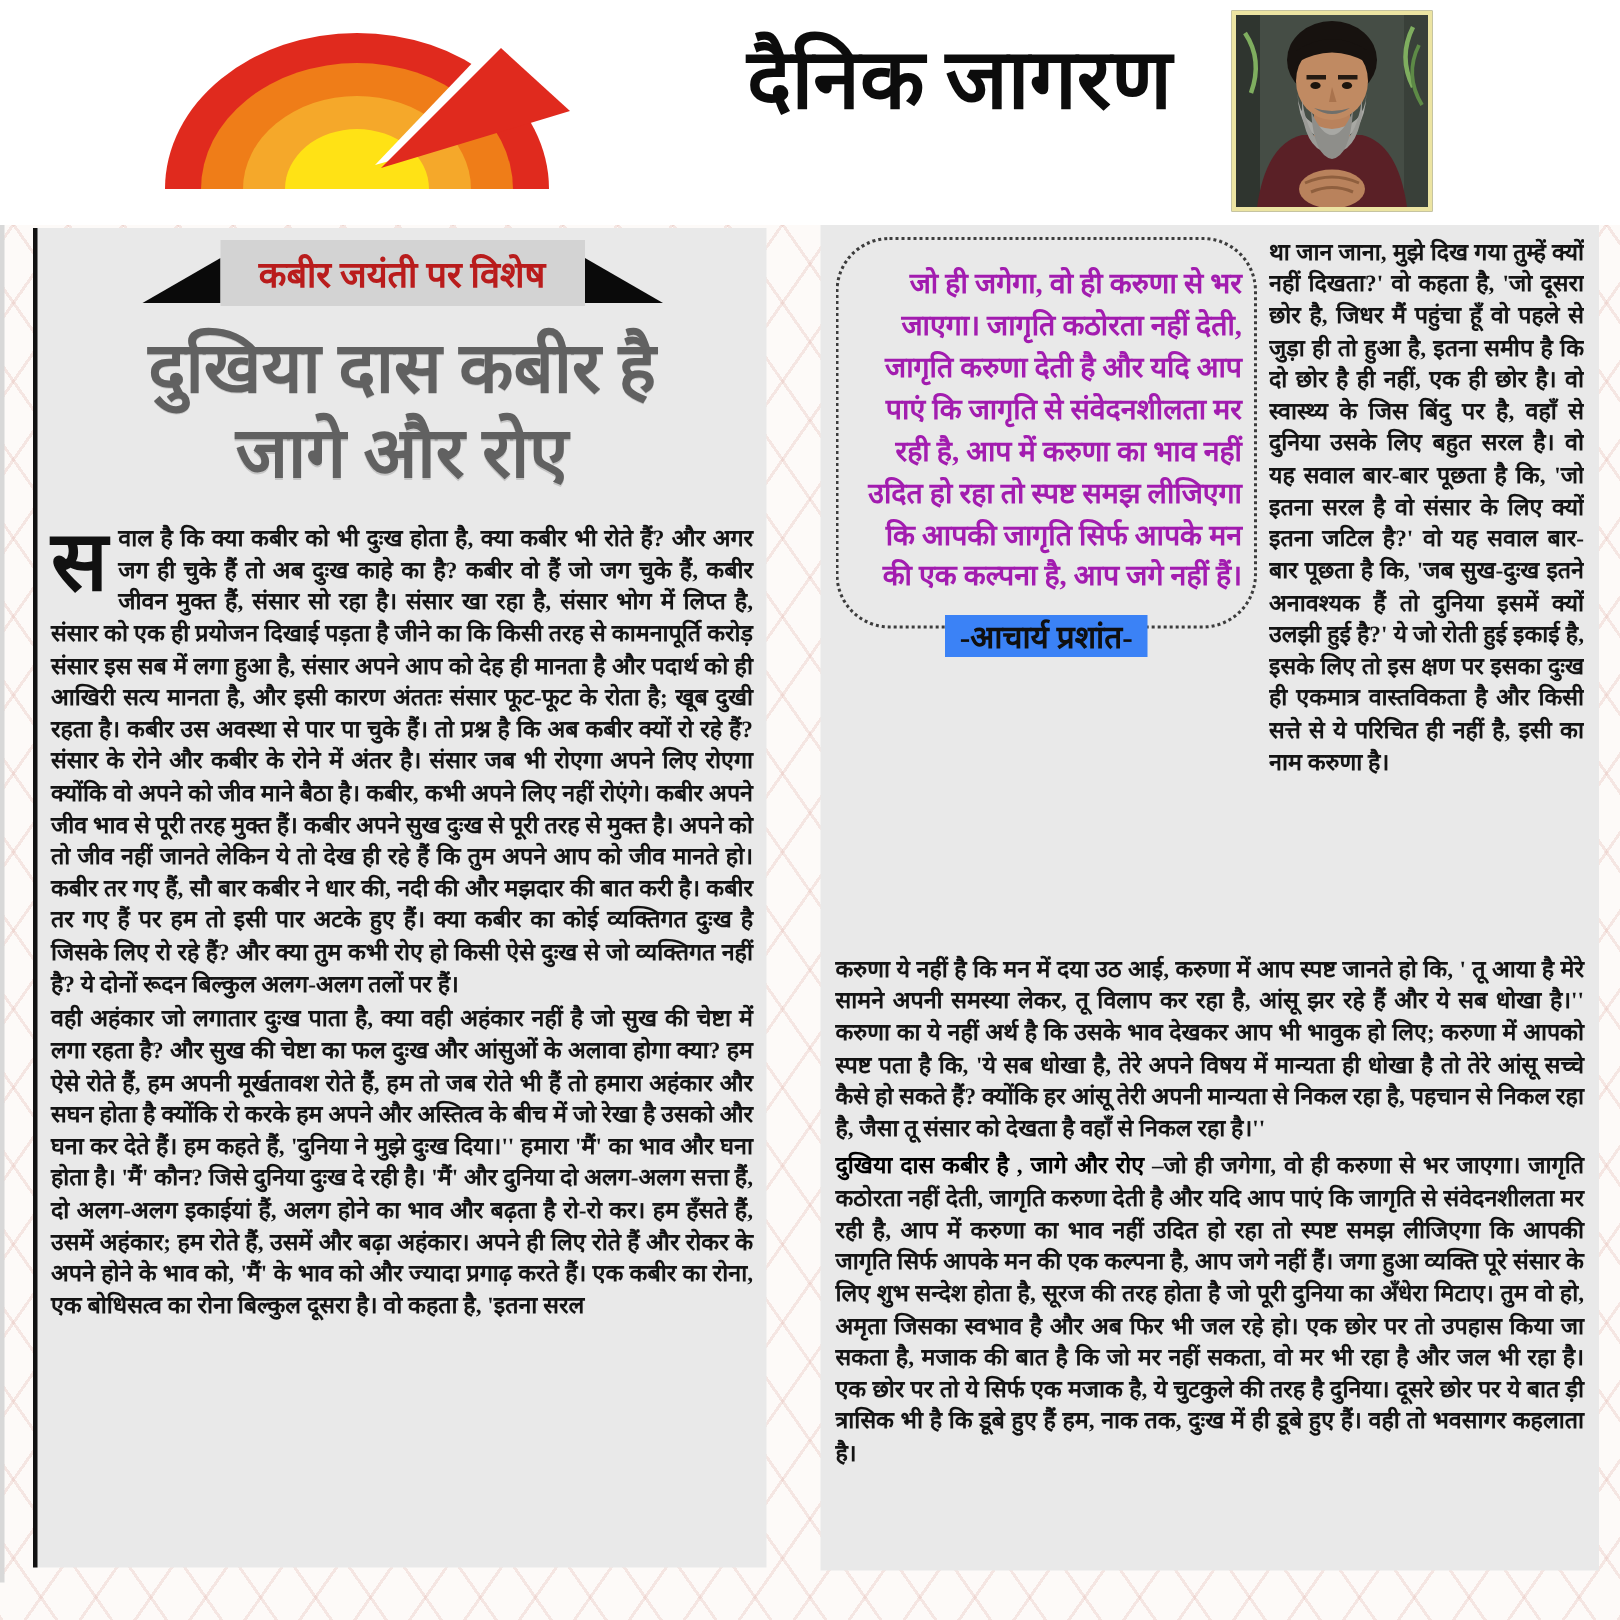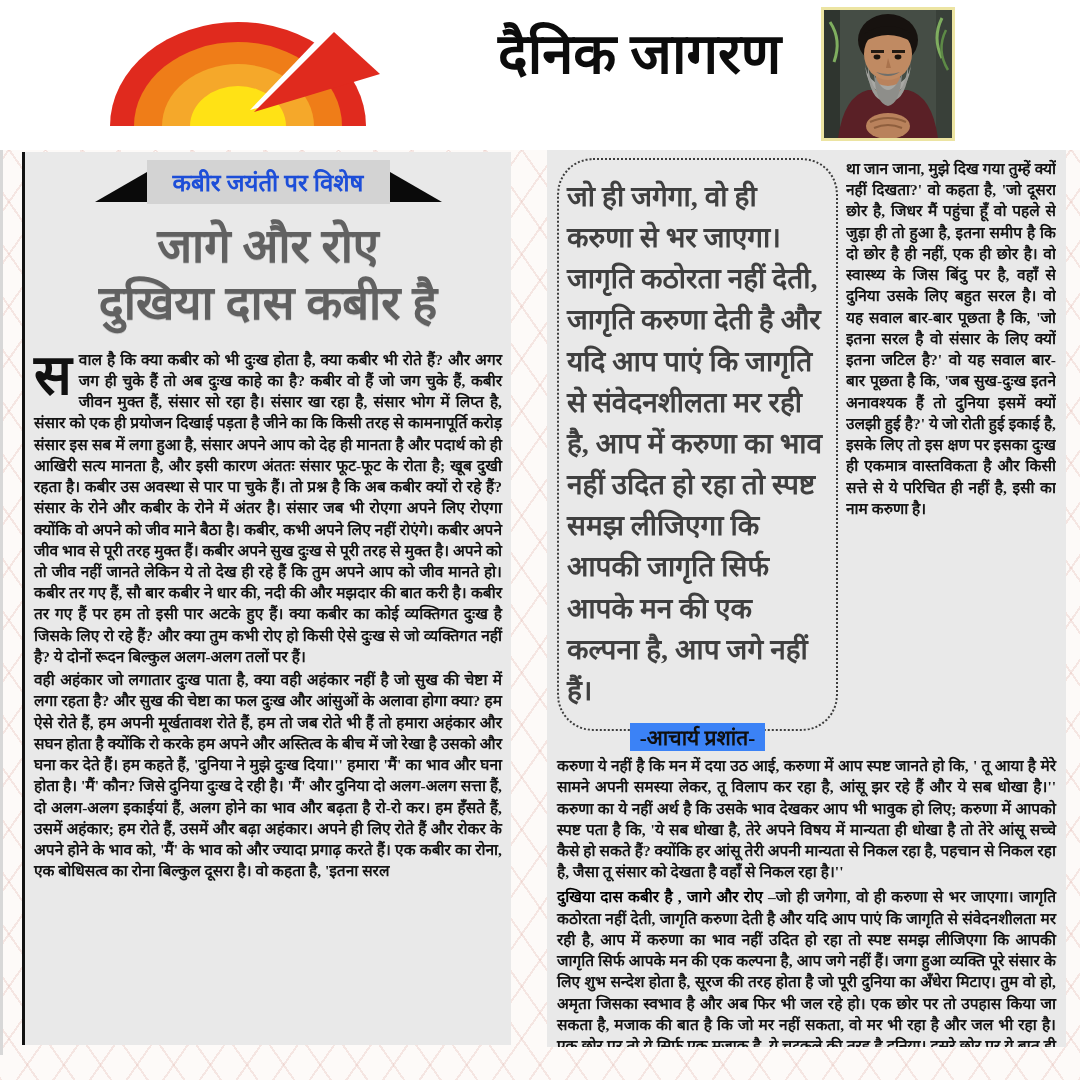--- a/index.html
+++ b/index.html
@@ -41,21 +41,21 @@
   .col-right{
     position:absolute;left:527px;top:0px;width:519px;height:897px;
     background:#e9e9e9;box-sizing:border-box;padding:8px 10px 0 10px;overflow:hidden;
   }
 
   
   .kicker-row{display:flex;align-items:flex-end;justify-content:center;margin-top:6px;height:40px;}
   .tri-left{width:0;height:0;border-bottom:30px solid #0a0a0a;border-left:52px solid transparent;margin-bottom:2px;}
   .tri-right{width:0;height:0;border-bottom:30px solid #0a0a0a;border-right:52px solid transparent;margin-bottom:2px;}
   .kicker{
-    background:#d3d3d3;padding:5px 26px 6px 26px;font-weight:bold;font-size:24px;color:#1d4ed8;
+    background:#d3d3d3;padding:5px 26px 6px 26px;font-weight:bold;font-size:24px;color:#b91c1c;
     white-space:nowrap;
   }
   .headline{
     text-align:center;font-weight:bold;color:#616161;
     font-size:47px;line-height:1.22;margin:14px 0 16px 0;
     text-shadow:0 1px 0 rgba(0,0,0,0.15);
   }
   .bodytext{
     font-size:15.5px;line-height:1.37;text-align:justify;color:#141414;font-weight:bold;
   }
@@ -64,21 +64,21 @@
     float:left;font-size:56px;line-height:44px;font-weight:bold;color:#111;
     padding:4px 7px 0 0;
   }
 
   
   .quote-row{display:flex;gap:8px;}
   .quote-wrap{width:281px;flex:0 0 281px;text-align:center;}
   .quote-box{
     border:2px dotted #3c3c3c;border-radius:36px;
     padding:16px 8px 18px 8px;
-    font-size:28px;font-weight:bold;color:#404040;line-height:1.47;text-align:left;
+    font-size:19px;font-weight:bold;color:#a21caf;line-height:1.47;text-align:right;
   }
   .attribution{
     display:inline-block;margin-top:-17px;background:#3b82f6;padding:0 10px;
     font-size:21px;font-weight:bold;color:#0f0f0f;position:relative;
   }
   .side-text{flex:1;height:474px;overflow:hidden;}
   .rc-para{margin-top:4px;}
   .lead-bold{font-weight:bold;color:#000;}
 </style>
 </head>
@@ -148,22 +148,22 @@
 <div class="clip">
 
   <div class="col-left">
     <div class="kicker-row">
       <span class="tri-left"></span>
       <span class="kicker">कबीर जयंती पर विशेष</span>
       <span class="tri-right"></span>
     </div>
 
     <div class="headline">
+      <div>दुखिया दास कबीर है</div>
       <div>जागे और रोए</div>
-      <div>दुखिया दास कबीर है</div>
     </div>
 
     <div class="bodytext">
       <p><span class="dropcap">स</span><span>वाल है कि क्या कबीर को भी दुःख होता है, क्या कबीर भी रोते हैं? और अगर जग ही चुके हैं तो अब दुःख काहे का है? कबीर वो हैं जो जग चुके हैं, कबीर जीवन मुक्त हैं, संसार सो रहा है। संसार खा रहा है, संसार भोग में लिप्त है, संसार को एक ही प्रयोजन दिखाई पड़ता है जीने का कि किसी तरह से कामनापूर्ति करोड़ संसार इस सब में लगा हुआ है, संसार अपने आप को देह ही मानता है और पदार्थ को ही आखिरी सत्य मानता है, और इसी कारण अंततः संसार फूट-फूट के रोता है; खूब दुखी रहता है। कबीर उस अवस्था से पार पा चुके हैं। तो प्रश्न है कि अब कबीर क्यों रो रहे हैं? संसार के रोने और कबीर के रोने में अंतर है। संसार जब भी रोएगा अपने लिए रोएगा क्योंकि वो अपने को जीव माने बैठा है। कबीर, कभी अपने लिए नहीं रोएंगे। कबीर अपने जीव भाव से पूरी तरह मुक्त हैं। कबीर अपने सुख दुःख से पूरी तरह से मुक्त है। अपने को तो जीव नहीं जानते लेकिन ये तो देख ही रहे हैं कि तुम अपने आप को जीव मानते हो। कबीर तर गए हैं, सौ बार कबीर ने धार की, नदी की और मझदार की बात करी है। कबीर तर गए हैं पर हम तो इसी पार अटके हुए हैं। क्या कबीर का कोई व्यक्तिगत दुःख है जिसके लिए रो रहे हैं? और क्या तुम कभी रोए हो किसी ऐसे दुःख से जो व्यक्तिगत नहीं है? ये दोनों रूदन बिल्कुल अलग-अलग तलों पर हैं।</span></p>
       <p>वही अहंकार जो लगातार दुःख पाता है, क्या वही अहंकार नहीं है जो सुख की चेष्टा में लगा रहता है? और सुख की चेष्टा का फल दुःख और आंसुओं के अलावा होगा क्या? हम ऐसे रोते हैं, हम अपनी मूर्खतावश रोते हैं, हम तो जब रोते भी हैं तो हमारा अहंकार और सघन होता है क्योंकि रो करके हम अपने और अस्तित्व के बीच में जो रेखा है उसको और घना कर देते हैं। हम कहते हैं, 'दुनिया ने मुझे दुःख दिया।'' हमारा 'मैं' का भाव और घना होता है। 'मैं' कौन? जिसे दुनिया दुःख दे रही है। 'मैं' और दुनिया दो अलग-अलग सत्ता हैं, दो अलग-अलग इकाईयां हैं, अलग होने का भाव और बढ़ता है रो-रो कर। हम हँसते हैं, उसमें अहंकार; हम रोते हैं, उसमें और बढ़ा अहंकार। अपने ही लिए रोते हैं और रोकर के अपने होने के भाव को, 'मैं' के भाव को और ज्यादा प्रगाढ़ करते हैं। एक कबीर का रोना, एक बोधिसत्व का रोना बिल्कुल दूसरा है। वो कहता है, 'इतना सरल</p>
     </div>
   </div>
 
   <div class="col-right">
     <div class="quote-row">

